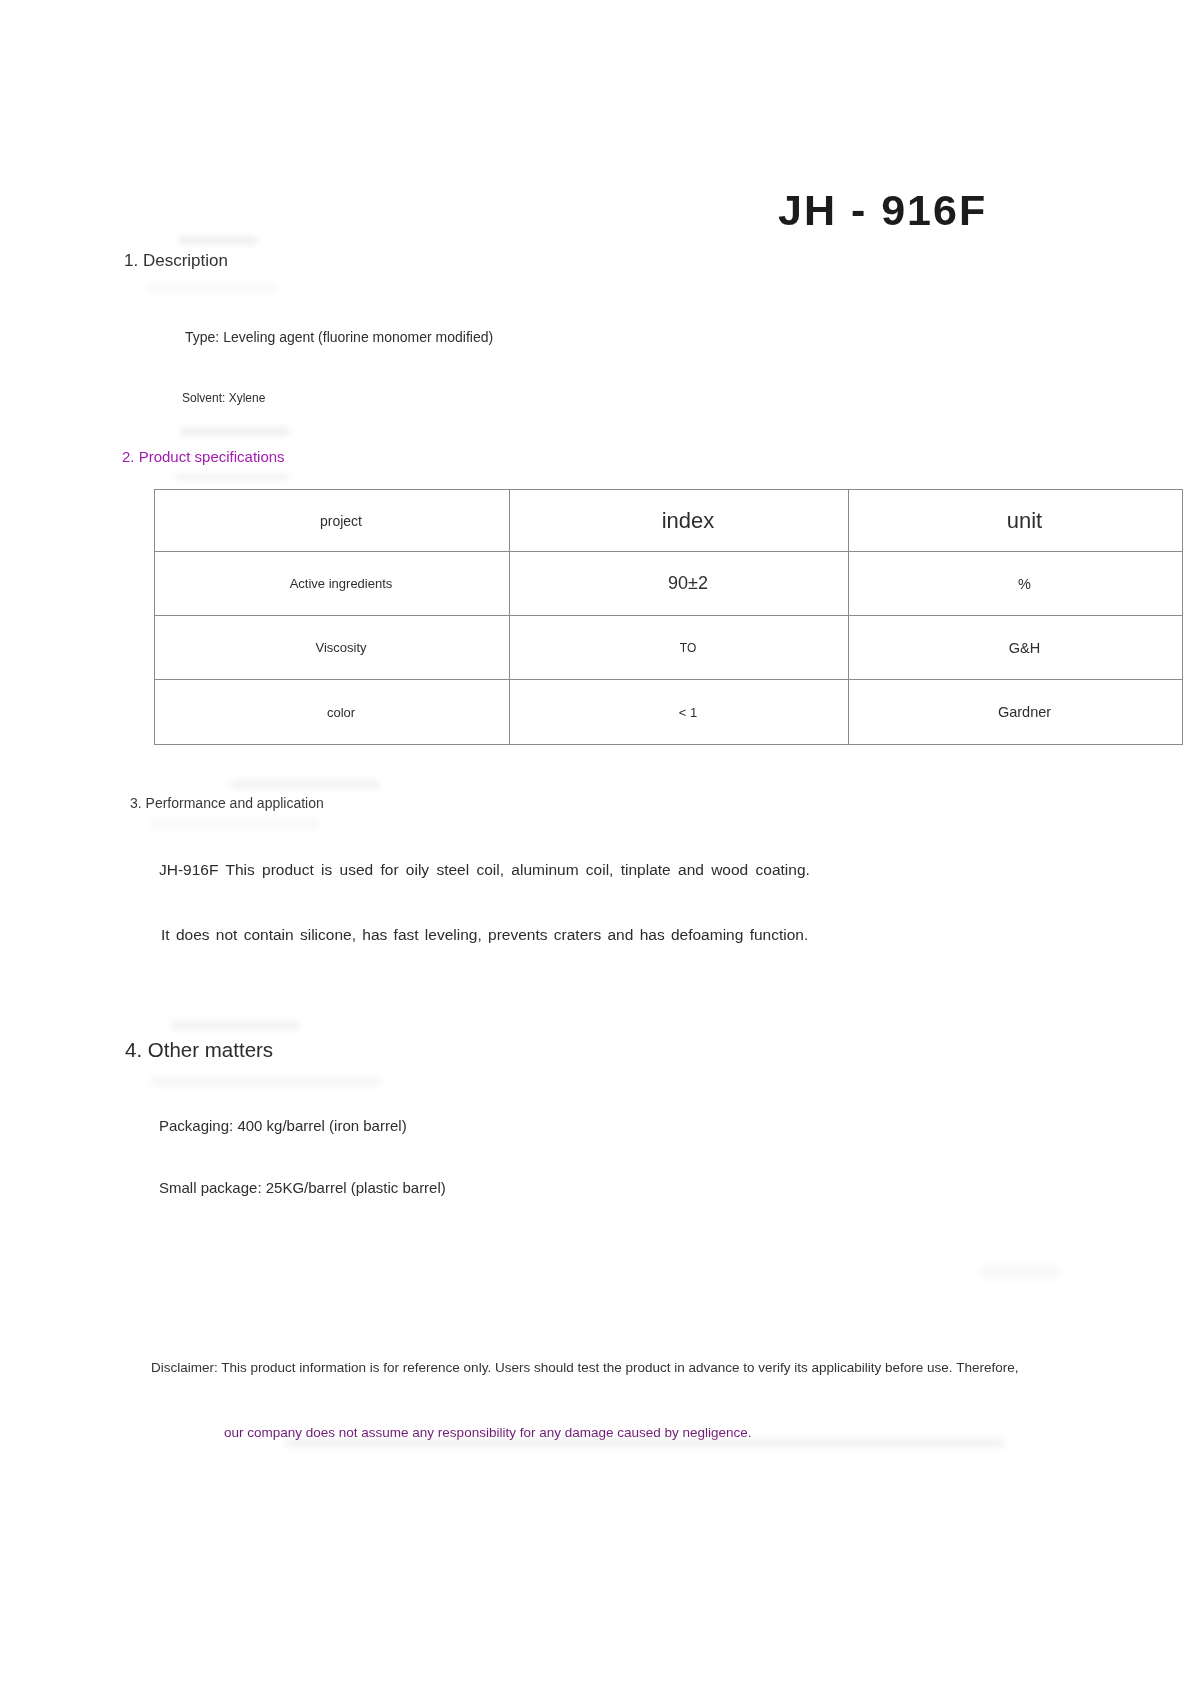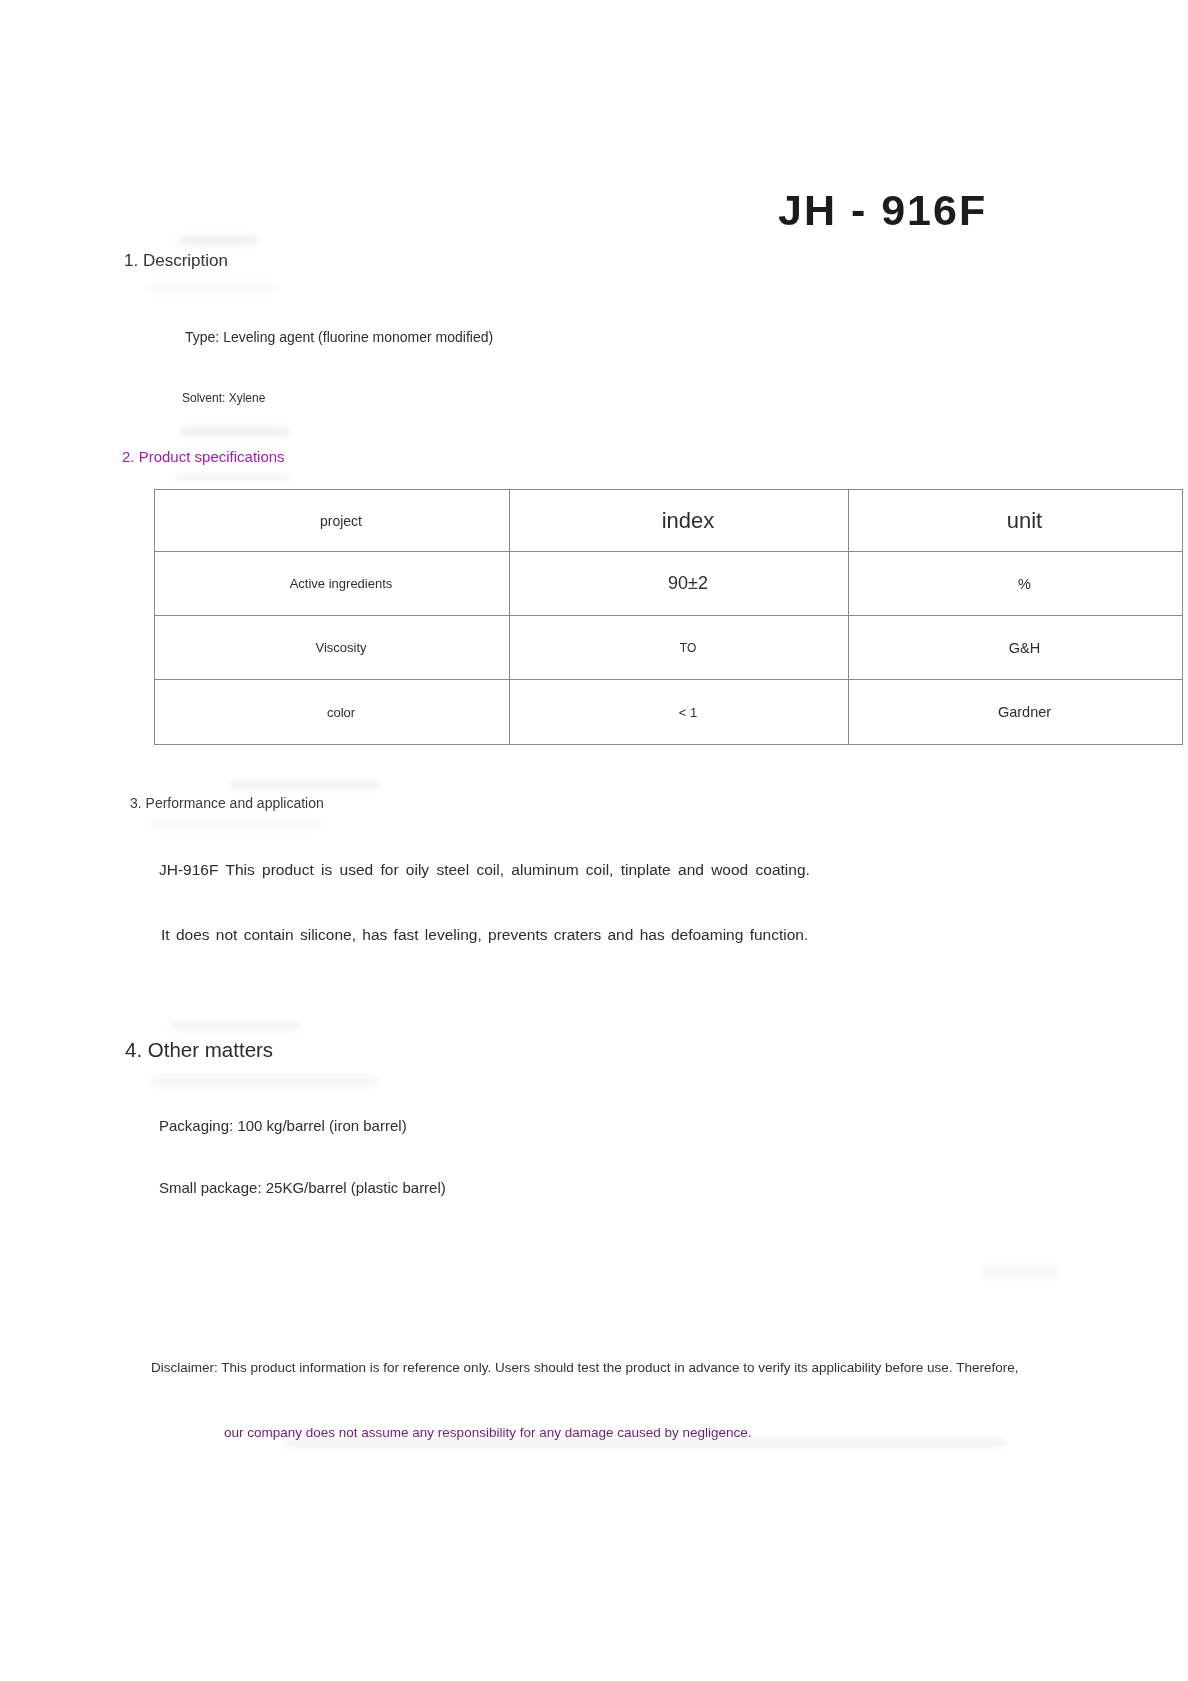--- a/index.html
+++ b/index.html
@@ -121,21 +121,21 @@
       <td class="cell-unitv">Gardner</td>
     </tr>
   </tbody>
     </table>
 
   <div class="abs h-performance">3. Performance and application</div>
   <div class="abs para-1">JH-916F This product is used for oily steel coil, aluminum coil, tinplate and wood coating.</div>
   <div class="abs para-2">It does not contain silicone, has fast leveling, prevents craters and has defoaming function.</div>
 
   <div class="abs h-other">4. Other matters</div>
-  <div class="abs line-packaging">Packaging: 100 kg/barrel (iron barrel)</div>
+  <div class="abs line-packaging">Packaging: 400 kg/barrel (iron barrel)</div>
   <div class="abs line-smallpkg">Small package: 25KG/barrel (plastic barrel)</div>
 
   <div class="abs disclaimer-1">Disclaimer: This product information is for reference only. Users should test the product in advance to verify its applicability before use. Therefore,</div>
   <div class="abs disclaimer-2">our company does not assume any responsibility for any damage caused by negligence.</div>
 
   <div class="smudge s1"></div>
   <div class="smudge s2"></div>
   <div class="smudge s3"></div>
   <div class="smudge s4"></div>
   <div class="smudge s5"></div>

